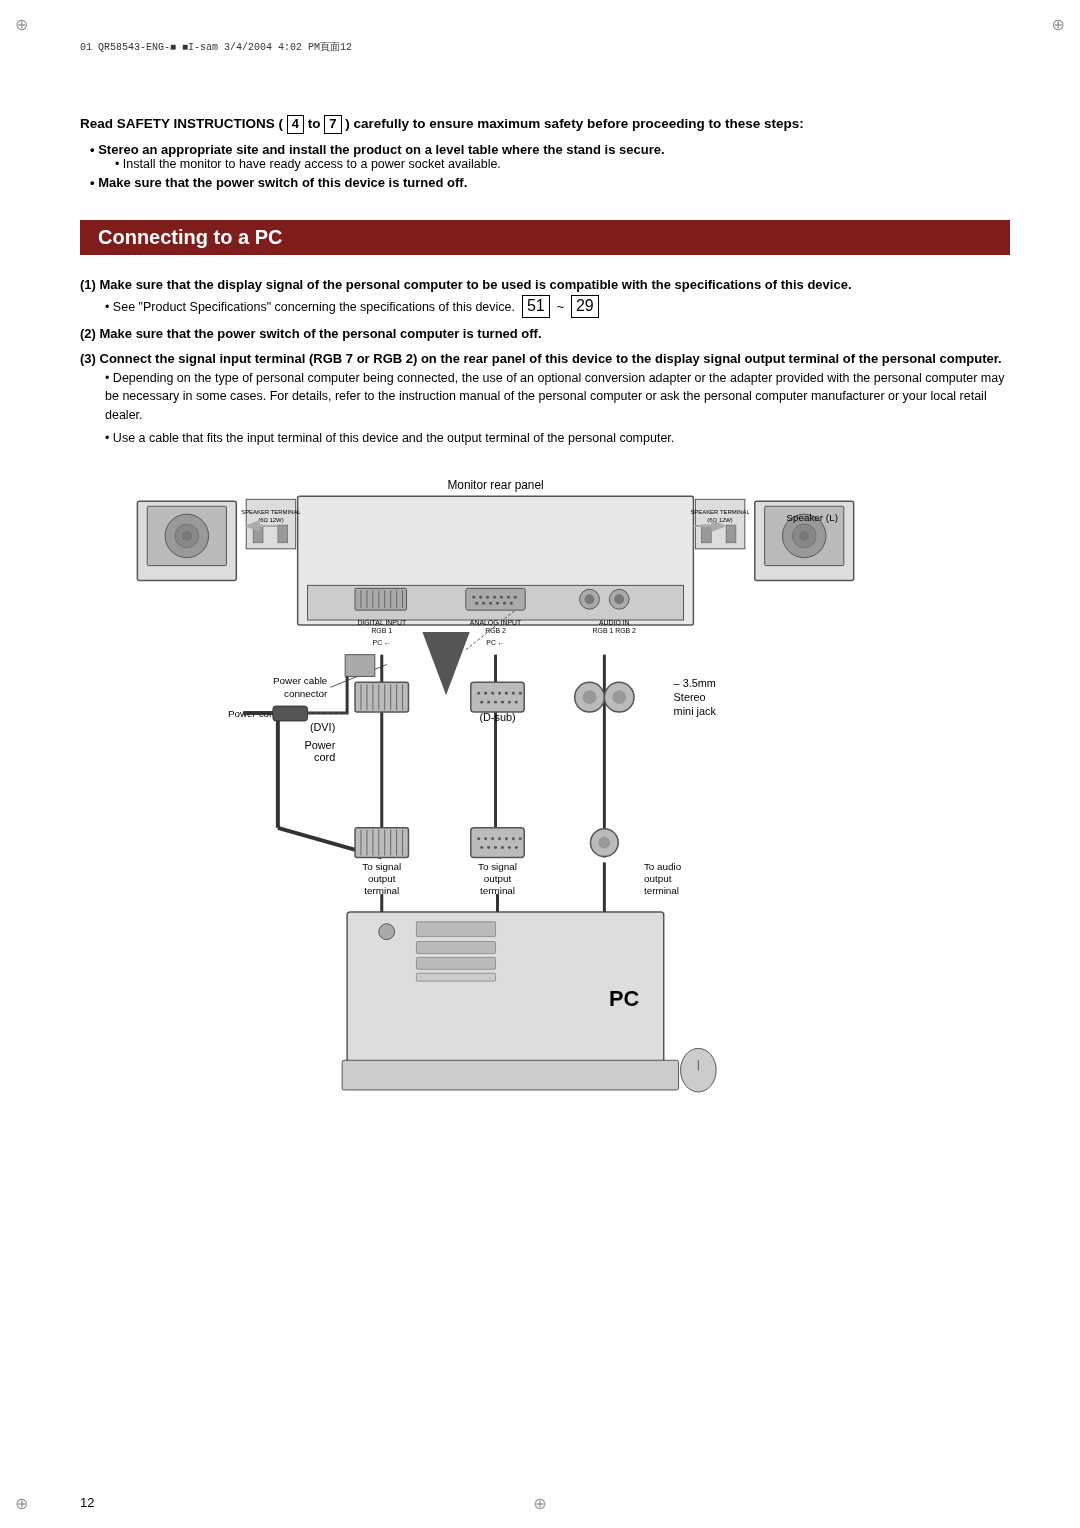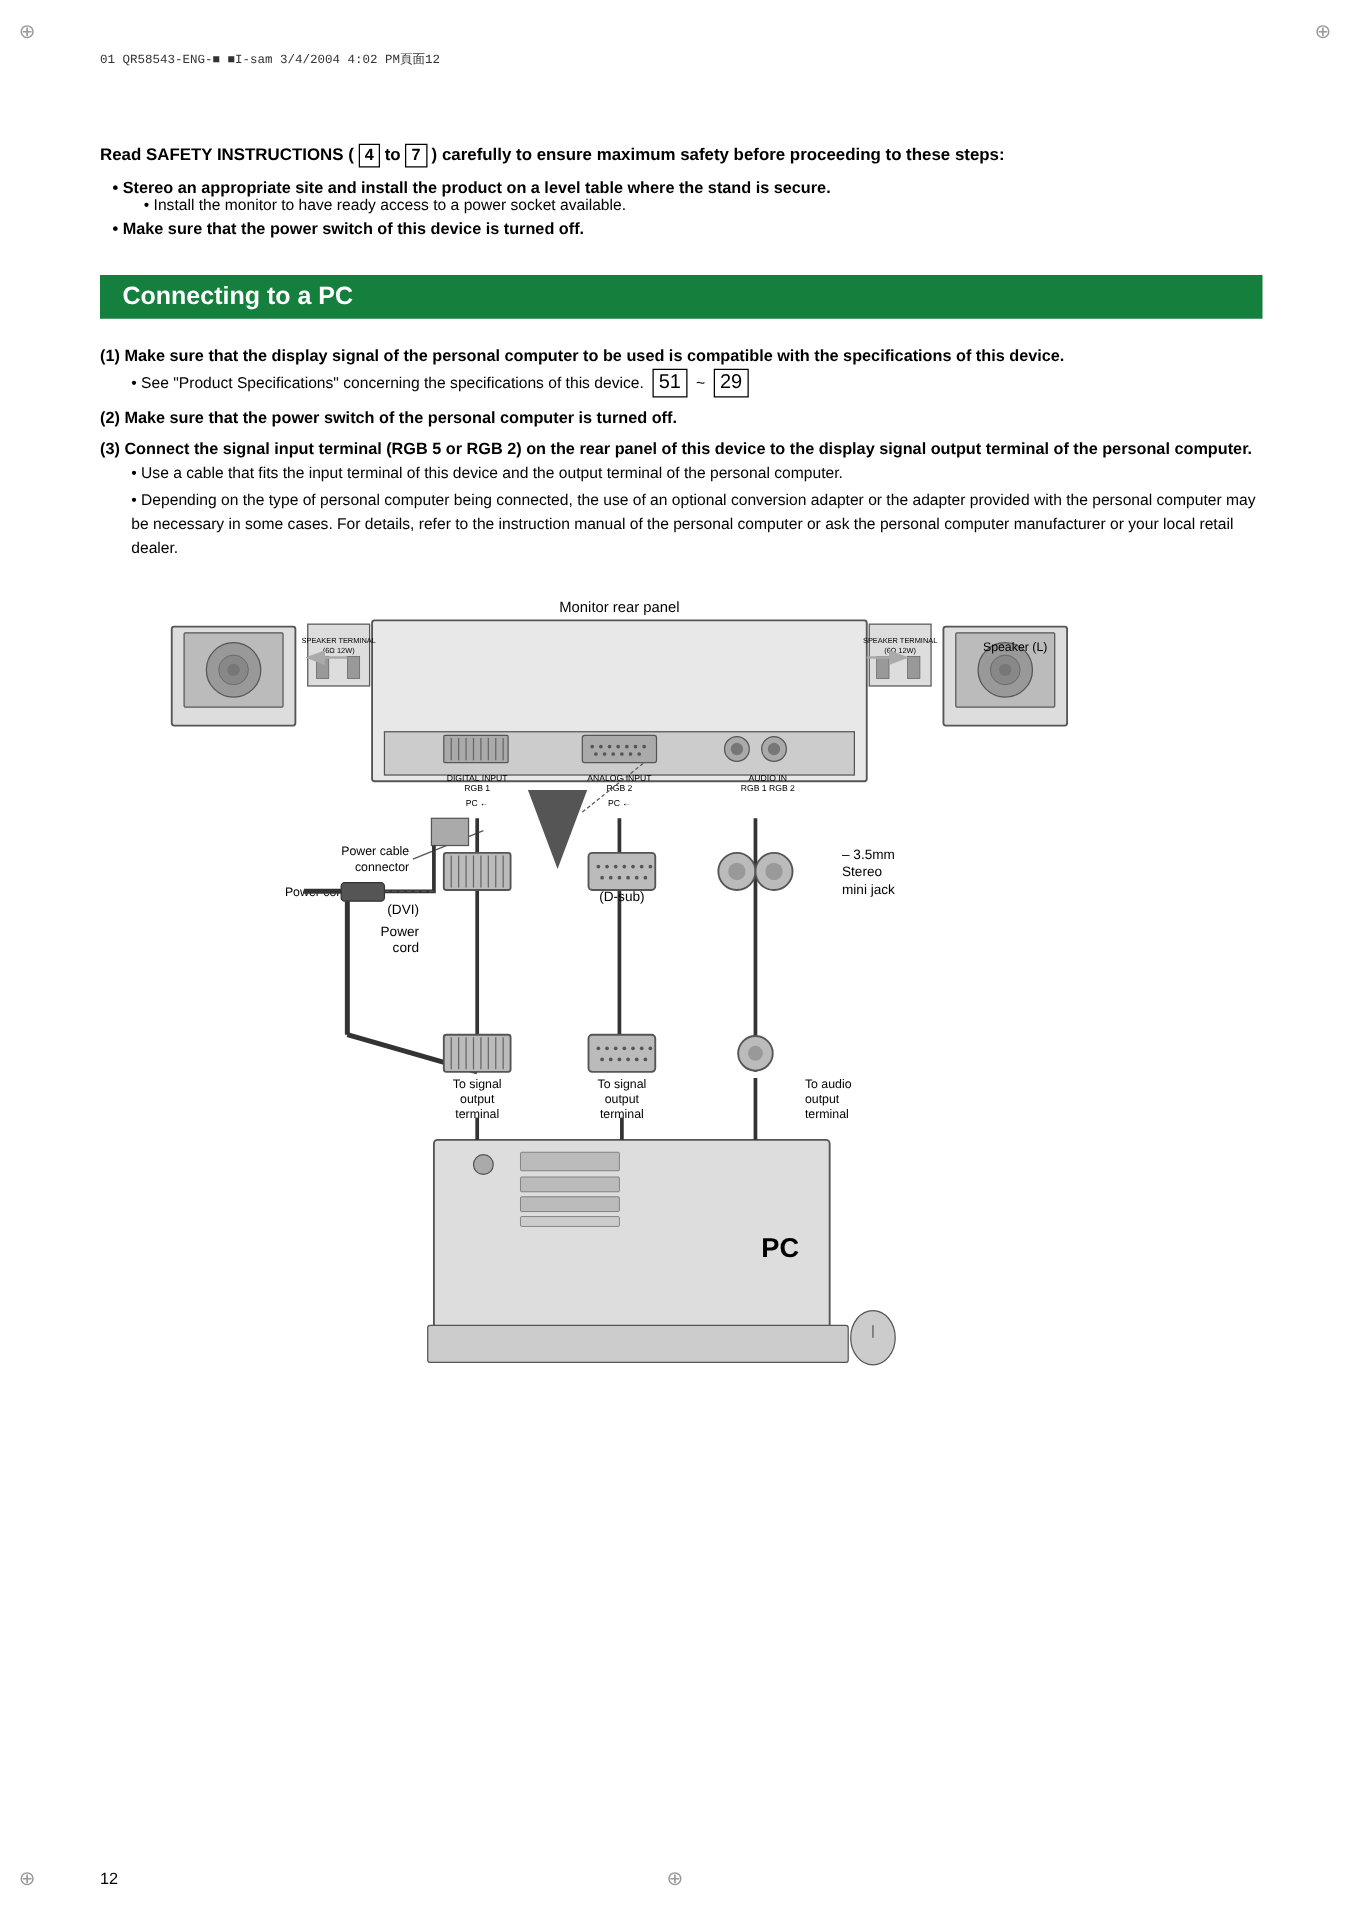--- a/index.html
+++ b/index.html
@@ -52,21 +52,21 @@
       margin-left: 25px;
       font-size: 12.5px;
       margin-bottom: 3px;
       list-style: none;
     }
     .safety-sub-bullet::before {
       content: "• ";
     }
 
     .section-title {
-      background: #15803d;
+      background: #7f1d1d;
       color: #fff;
       font-size: 20px;
       font-weight: bold;
       padding: 6px 18px;
       margin-bottom: 20px;
       display: inline-block;
       width: 100%;
     }
 
     .instructions {
@@ -176,23 +176,23 @@
         &nbsp;~&nbsp;
         <span class="box-num-inline">29</span>
       </div>
     </div>
 
     <div class="instruction-item">
       <strong>(2) Make sure that the power switch of the personal computer is turned off.</strong>
     </div>
 
     <div class="instruction-item">
-      <strong>(3) Connect the signal input terminal (RGB 5 or RGB 2) on the rear panel of this device to the display signal output terminal of the personal computer.</strong>
+      <strong>(3) Connect the signal input terminal (RGB 7 or RGB 2) on the rear panel of this device to the display signal output terminal of the personal computer.</strong>
+      <div class="instruction-sub">Depending on the type of personal computer being connected, the use of an optional conversion adapter or the adapter provided with the personal computer may be necessary in some cases. For details, refer to the instruction manual of the personal computer or ask the personal computer manufacturer or your local retail dealer.</div>
       <div class="instruction-sub">Use a cable that fits the input terminal of this device and the output terminal of the personal computer.</div>
-      <div class="instruction-sub">Depending on the type of personal computer being connected, the use of an optional conversion adapter or the adapter provided with the personal computer may be necessary in some cases. For details, refer to the instruction manual of the personal computer or ask the personal computer manufacturer or your local retail dealer.</div>
     </div>
   </div>
 
   
   <div class="diagram-area">
     <svg class="diagram-svg" viewBox="0 0 940 680" xmlns="http://www.w3.org/2000/svg">
 
       <text x="420" y="18" font-size="12" font-family="Arial" text-anchor="middle">Monitor rear panel</text>
 
       <rect x="220" y="25" width="400" height="130" fill="#e8e8e8" stroke="#555" stroke-width="1.5" rx="2"></rect>

